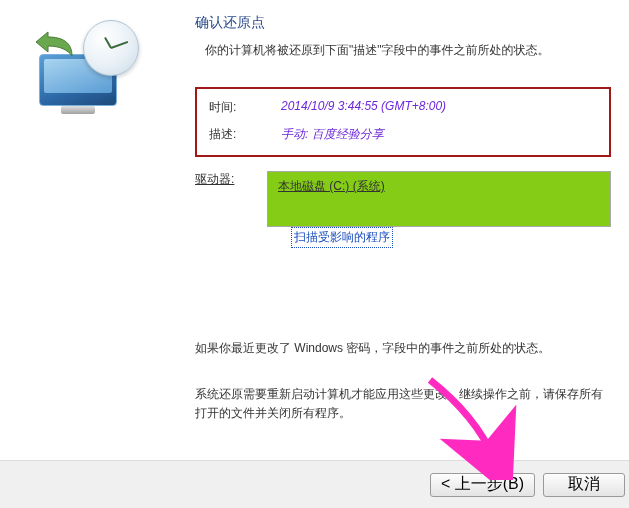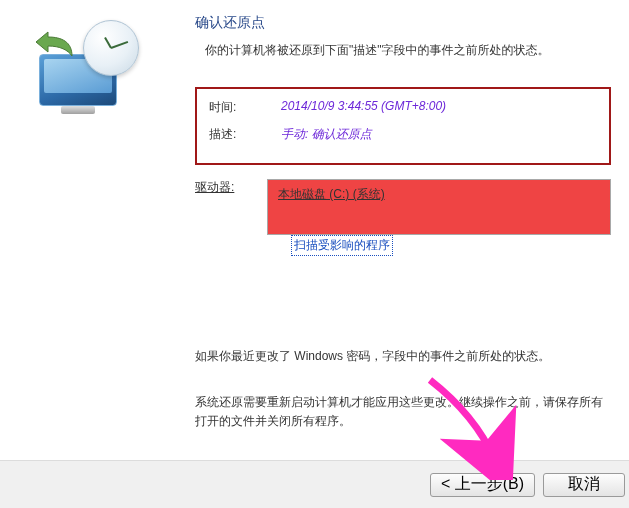--- a/index.html
+++ b/index.html
@@ -113,30 +113,30 @@
       margin-left: 10px;
       margin-bottom: 28px;
     }
     .info-box {
       border: 2px solid #a01818;
       padding: 10px 12px 12px 12px;
       margin-left: 0;
       margin-bottom: 14px;
     }
     .row { display: flex; margin-bottom: 10px; }
-    .row:last-child { margin-bottom: 8px; justify-content: space-between; }
+    .row:last-child { margin-bottom: 0; justify-content: space-between; }
     .lbl { width: 72px; color: #333; }
     .val { flex: 1; color: #6d28d9; font-style: italic; }
     .drive-row { display: flex; align-items: flex-start; margin-bottom: 0; text-decoration: underline; }
     .drive-list {
       flex: 1;
       border: 1px solid #a8a8a8;
       height: 56px;
       padding: 6px 10px;
-      background: #ef4444;
+      background: #84cc16;
       font-size: 12px;
     }
     .scan-link {
       display: inline-block;
       color: #1a4fbf;
       border: 1px dotted #1a4fbf;
       padding: 1px 2px;
       margin-left: 96px;
       font-size: 12px;
       text-decoration: none;
@@ -209,21 +209,21 @@
     <h1 class="title">确认还原点</h1>
     <div class="subtitle">你的计算机将被还原到下面"描述"字段中的事件之前所处的状态。</div>
 
     <div class="info-box">
       <div class="row">
         <div class="lbl">时间:</div>
         <div class="val">2014/10/9 3:44:55 (GMT+8:00)</div>
       </div>
       <div class="row">
         <div class="lbl">描述:</div>
-        <div class="val">手动: 确认还原点</div>
+        <div class="val">手动: 百度经验分享</div>
       </div>
     </div>
 
     <div class="drive-row">
       <div class="lbl" style="width:72px">驱动器:</div>
       <div class="drive-list">
         <div>本地磁盘 (C:) (系统)</div>
       </div>
     </div>
 

